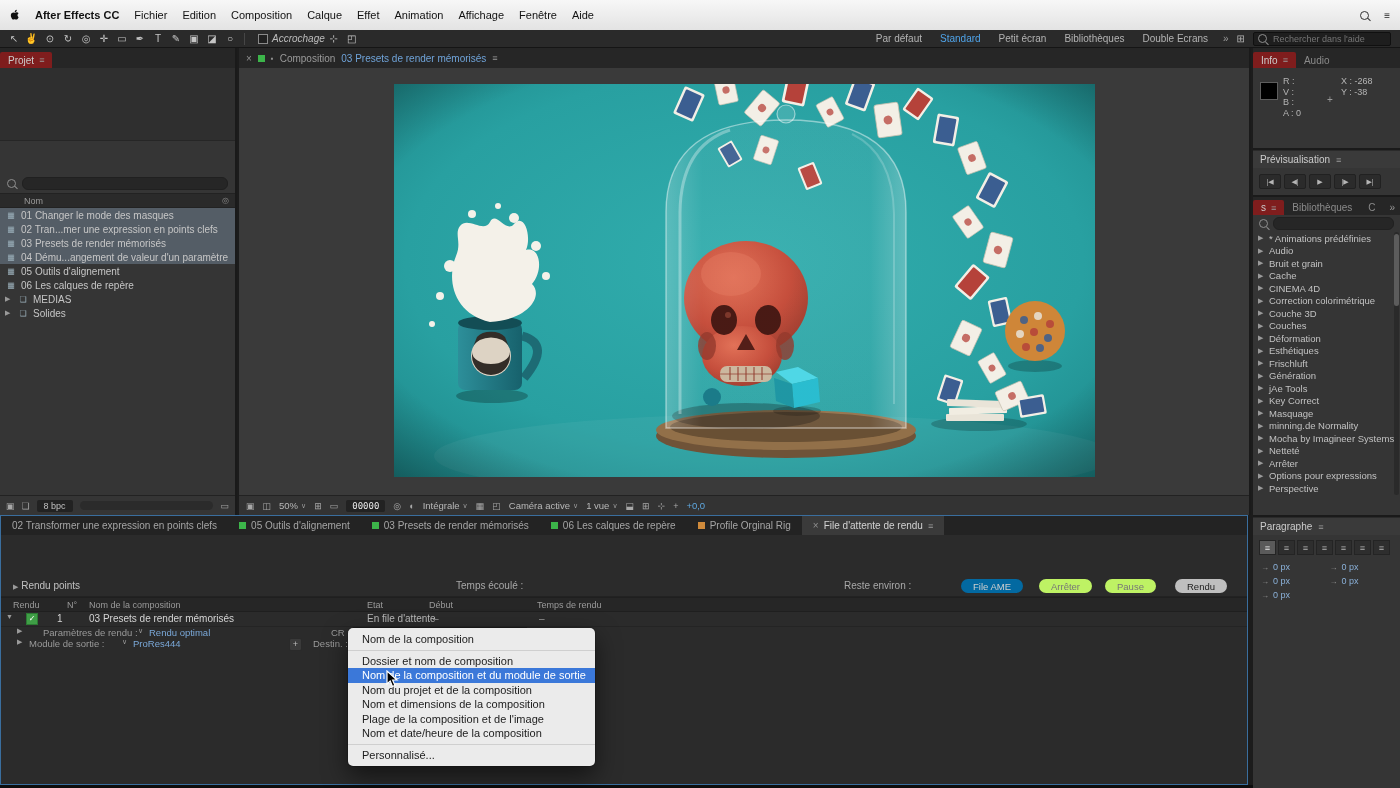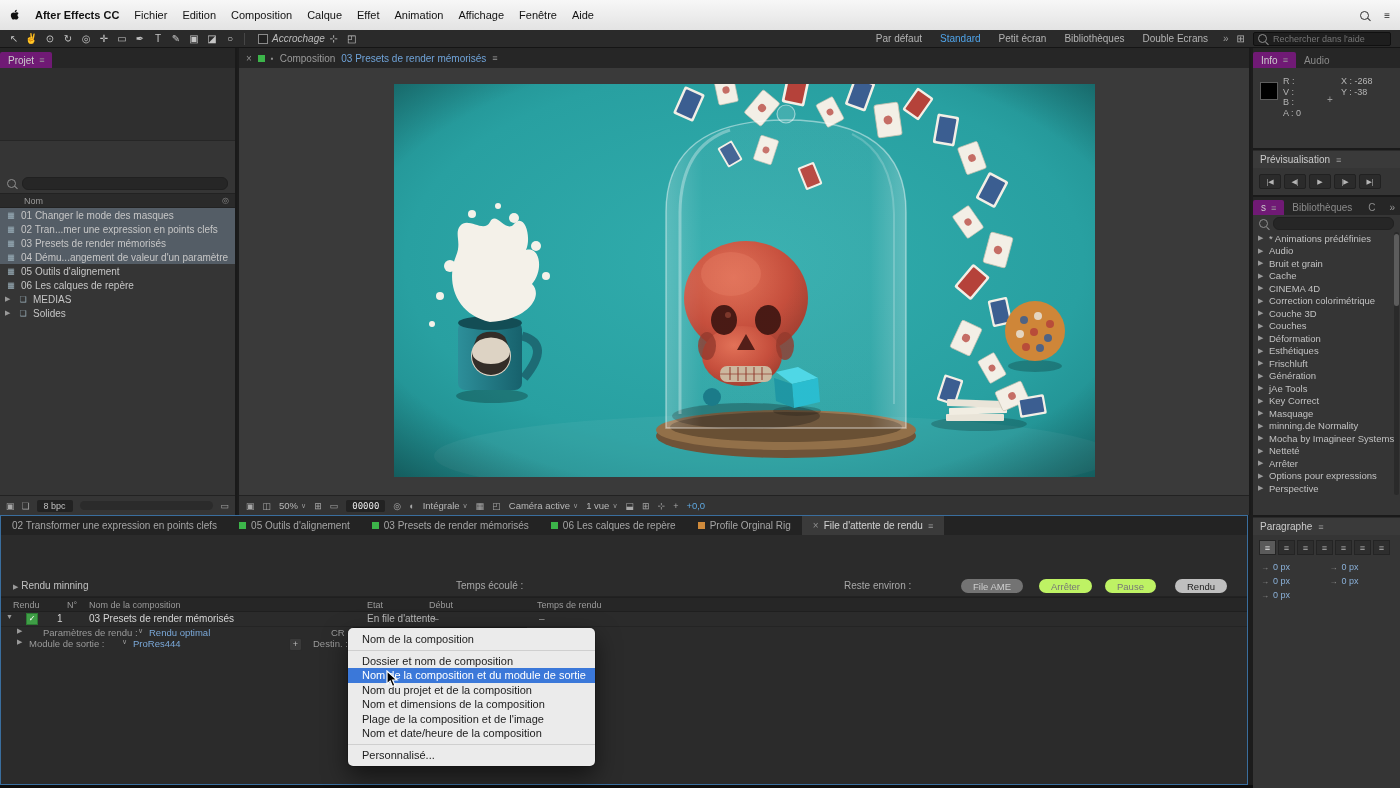--- a/index.html
+++ b/index.html
@@ -31,21 +31,21 @@
   .snap-label{font-style:italic;}
   .ws{margin:0 9px;font-size:10px;color:#b3b3b3;white-space:nowrap;}
   .ws.active{color:#4fa3e8;}
   .dblchev{color:#9a9a9a;margin:0 6px;}
   .grid-ico{color:#b0b0b0;margin:0 8px 0 2px;font-size:10px;}
   .help-search{display:flex;align-items:center;background:#1e1e1e;border:1px solid #101010;border-radius:2px;height:12px;width:128px;padding:0 4px;gap:4px;margin-right:4px;}
   .help-search input{background:none;border:none;outline:none;color:#9a9a9a;font-size:9px;width:100%;font-family:"Liberation Sans",sans-serif;}
 
   
   .ptabbar{background:#262626;display:flex;align-items:flex-end;height:20px;}
-  .ptab{background:#701a75;height:16px;display:flex;align-items:center;padding:0 8px;font-size:10px;color:#cccccc;gap:5px;border-radius:2px 2px 0 0;white-space:nowrap;}
+  .ptab{background:#7f1d1d;height:16px;display:flex;align-items:center;padding:0 8px;font-size:10px;color:#cccccc;gap:5px;border-radius:2px 2px 0 0;white-space:nowrap;}
   .ptab.dim{background:transparent;color:#8a8a8a;}
   .hamb{color:#9a9a9a;font-size:9px;}
 
   
   .project{position:absolute;left:0;top:48px;width:237px;height:467px;background:#353535;border-right:2px solid #1a1a1a;box-sizing:border-box;}
   .p-preview{height:72px;background:#2f2f2f;border-bottom:1px solid #262626;}
   .p-gap{height:32px;}
   .p-search{height:20px;display:flex;align-items:center;padding:0 7px;gap:6px;}
   .sunken{flex:1;height:11px;background:#262626;border-radius:6px;border:1px solid #202020;display:flex;align-items:center;padding:0 4px;}
   .p-colhead{height:13px;background:#2a2a2a;border-top:1px solid #222;border-bottom:1px solid #222;display:flex;align-items:center;padding:0 6px;font-size:9px;color:#9a9a9a;}
@@ -105,21 +105,21 @@
 
   
   .timeline{position:absolute;left:0;top:515px;width:1248px;height:270px;background:#2b2b2b;border:1px solid #3a6e9e;box-sizing:border-box;}
   .tl-tabs{height:19px;background:#232323;display:flex;align-items:center;font-size:10px;color:#a5a5a5;overflow:hidden;}
   .tl-tab{display:flex;align-items:center;gap:5px;padding:0 11px;height:100%;white-space:nowrap;flex:none;}
   .tl-tab.active{background:#3a3a3a;color:#d2d2d2;}
   .rq{position:relative;height:100%;}
   .rq-info{position:absolute;top:41px;left:0;right:0;height:20px;font-size:10px;color:#c0c0c0;border-bottom:1px solid #222;}
   .rq-info .lbl{position:absolute;top:4px;white-space:nowrap;}
   .rq-btn{position:absolute;top:3px;height:14px;border-radius:7px;font-size:9.5px;display:flex;align-items:center;justify-content:center;padding:0 12px;white-space:nowrap;}
-  .rq-btn.mid{background:#737373;color:#cecece;}
+  .rq-btn.mid{background:#0369a1;color:#cecece;}
   .rq-btn.dis{background:#bef264;color:#777;}
   .rq-btn.hot{background:#bfbfbf;color:#1c1c1c;}
   .rq-colhead{position:absolute;top:62px;left:0;right:0;height:13px;background:#262626;border-top:1px solid #1f1f1f;border-bottom:1px solid #1f1f1f;font-size:9px;color:#9a9a9a;}
   .rq-colhead span{position:absolute;top:2px;white-space:nowrap;}
   .rq-row{position:absolute;top:77px;left:0;right:0;height:14px;font-size:10px;color:#d4d4d4;border-bottom:1px solid #242424;}
   .rq-row span{position:absolute;top:1px;white-space:nowrap;}
   .rq-chk{position:absolute;left:25px;top:2px;width:10px;height:10px;background:#3f9e46;border:1px solid #2c7a33;color:#fff;font-size:8px;line-height:10px;text-align:center;}
   .rq-sub{position:absolute;left:0;right:0;height:11px;font-size:9.5px;color:#9a9a9a;}
   .rq-sub span{position:absolute;top:0;white-space:nowrap;}
   .blue{color:#7aa8d8;}
@@ -654,21 +654,21 @@
       </span>
       <span class="tl-tab active">
         <span class="v-close">×</span>
         <span>File d'attente de rendu</span>
         <span class="hamb">≡</span>
       </span>
     </div>
 
     <div class="rq">
       <div class="rq-info">
-        <span class="lbl" style="left:12px;"><span class="tri">▶</span> <span>Rendu minning</span></span>
+        <span class="lbl" style="left:12px;"><span class="tri">▶</span> <span>Rendu points</span></span>
         <span class="lbl" style="left:455px;color:#a8a8a8;">Temps écoulé :</span>
         <span class="lbl" style="left:843px;color:#a8a8a8;">Reste environ :</span>
         <span class="rq-btn mid" style="left:960px;">File AME</span>
         <span class="rq-btn dis" style="left:1038px;">Arrêter</span>
         <span class="rq-btn dis" style="left:1104px;">Pause</span>
         <span class="rq-btn hot" style="left:1174px;">Rendu</span>
       </div>
 
       <div class="rq-colhead">
         <span style="left:12px;">Rendu</span>

